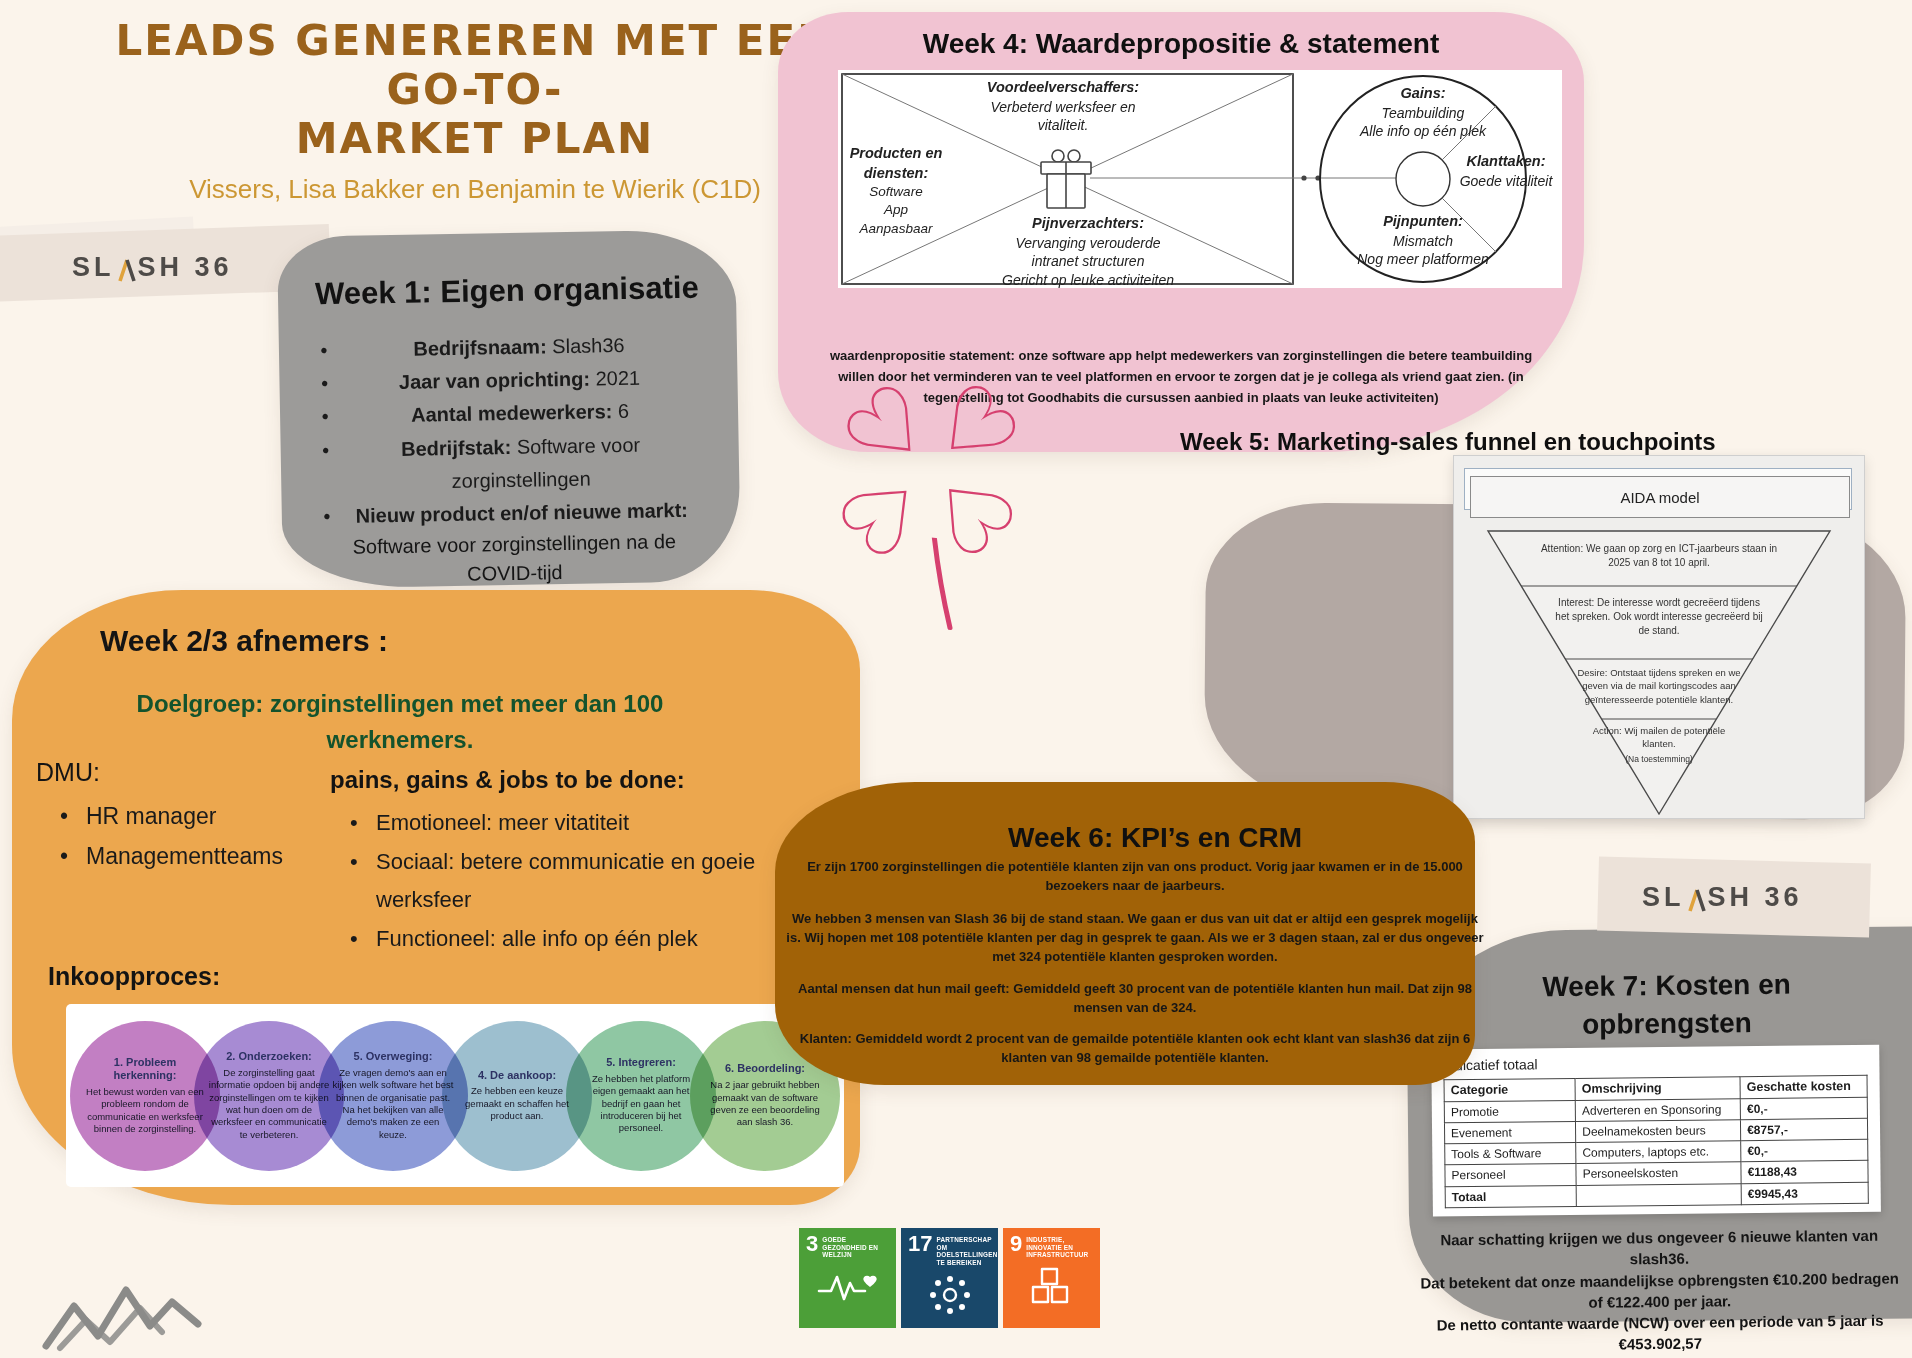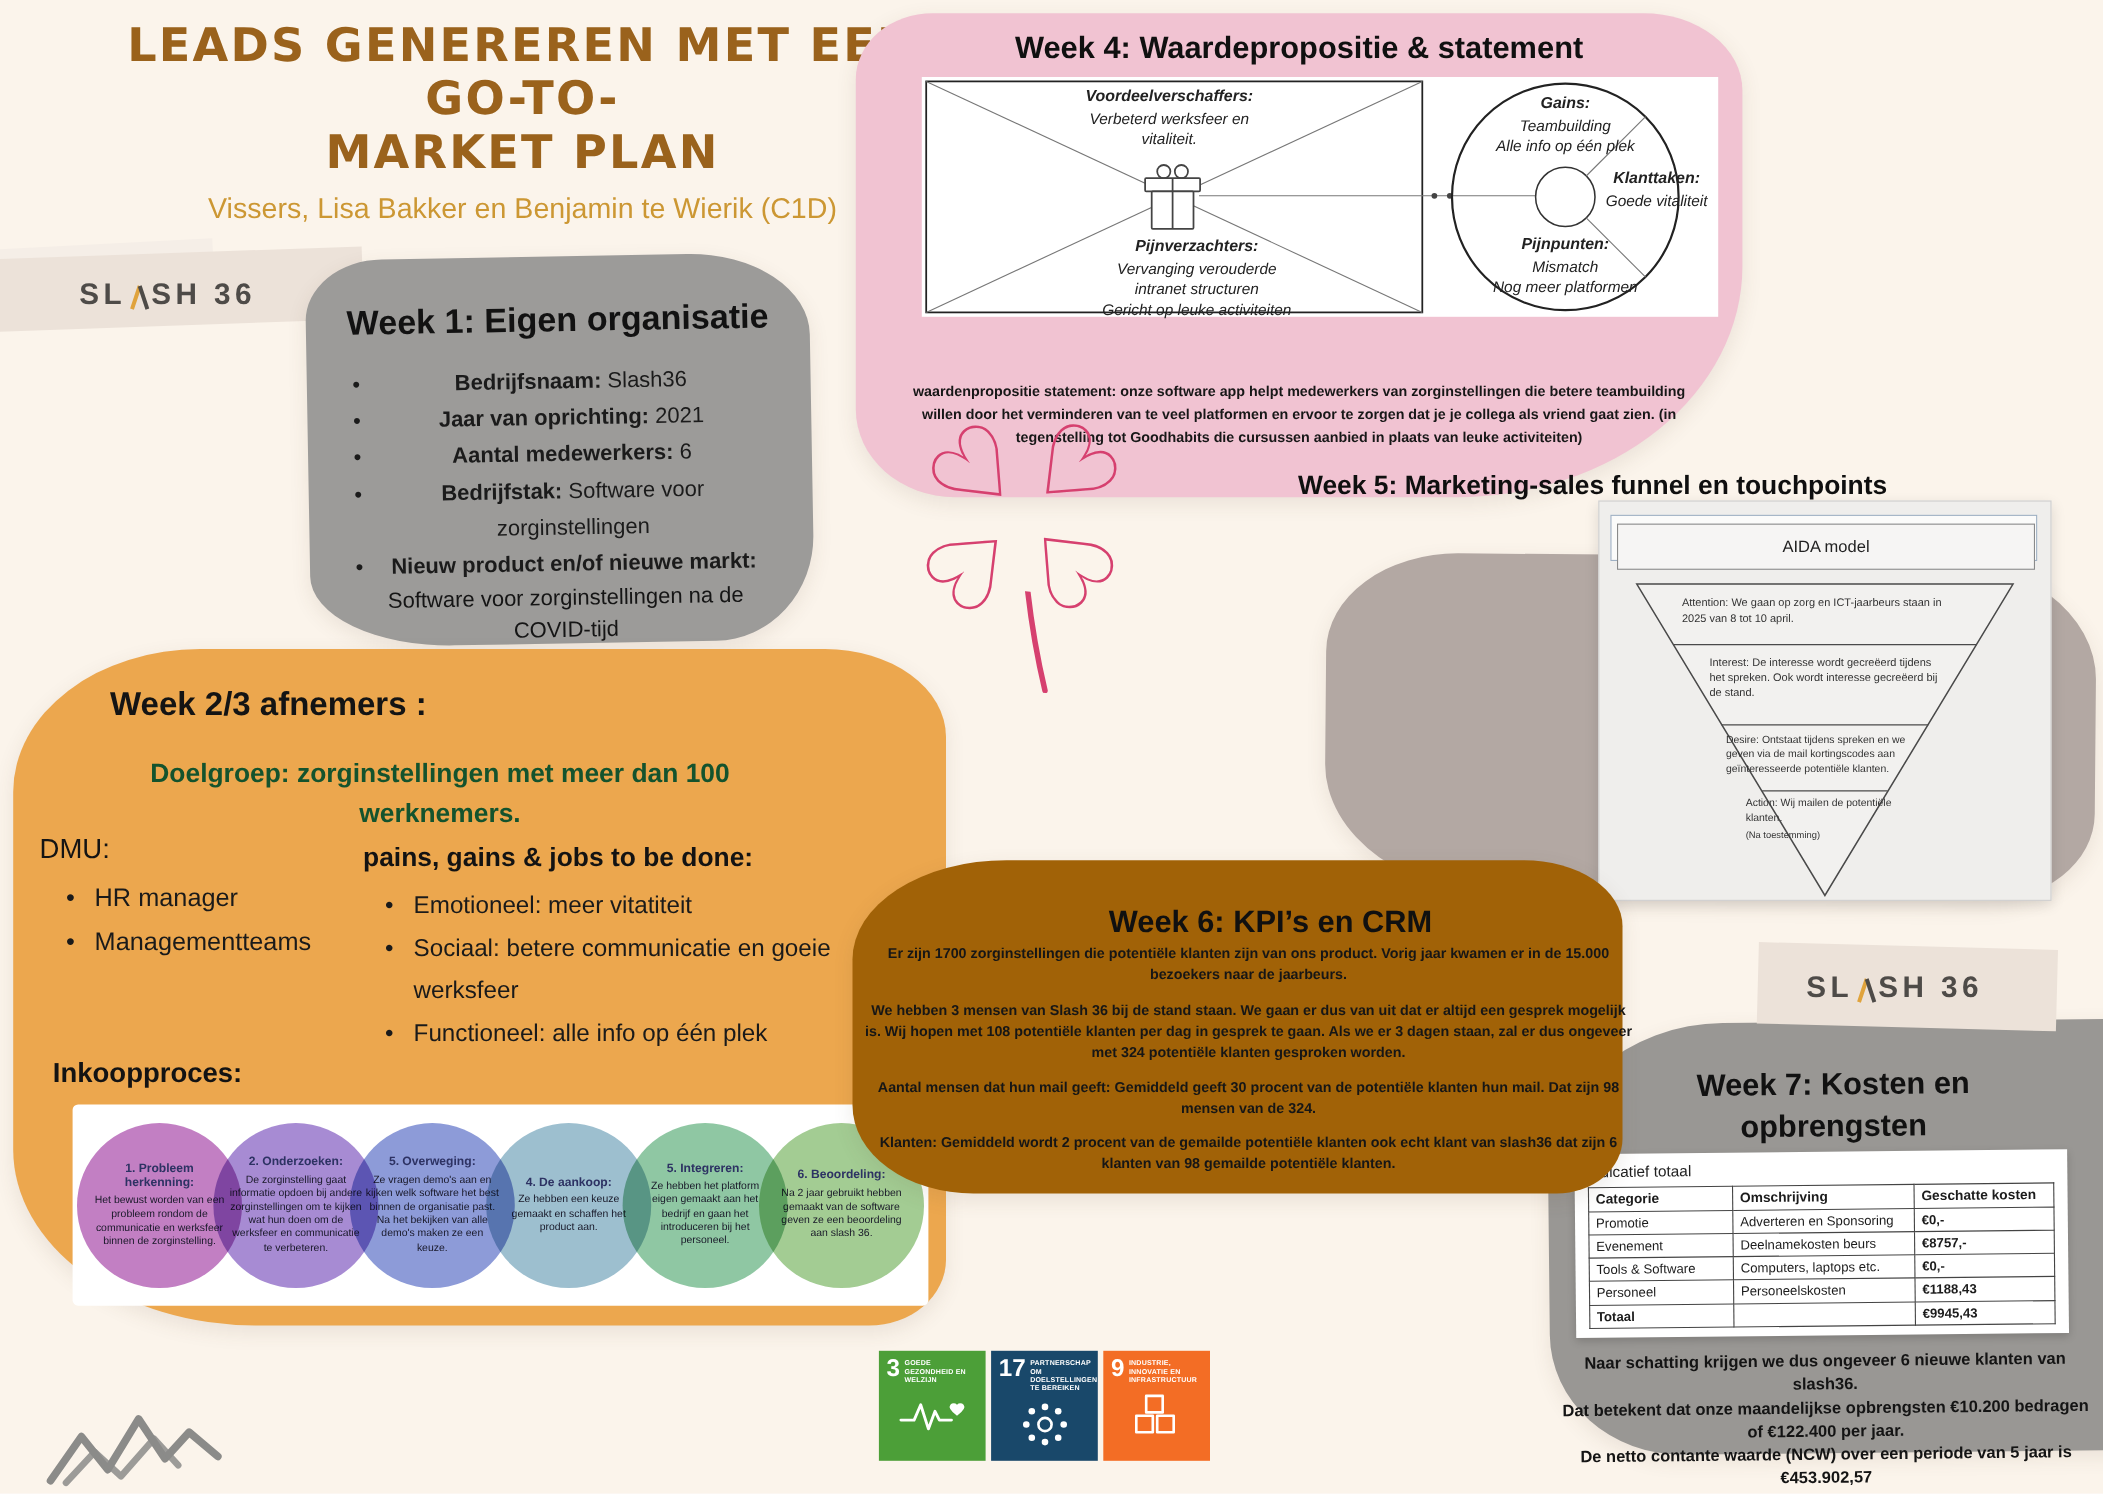--- a/index.html
+++ b/index.html
@@ -52,21 +52,21 @@
   .cv-label{position:absolute;font-size:14px;line-height:1.35;text-align:center;color:#222;}
   .cv-label b{font-size:14.5px;}
   .statement{font-size:13px;font-weight:700;line-height:1.6;text-align:center;color:#171717;}
   
   .w5-head{font-size:24px;font-weight:700;white-space:nowrap;color:#0f0f0f;}
   .taupe{background:#b3a8a3;border-radius:120px 150px 100px 170px / 90px 110px 80px 120px;transform:rotate(.5deg);}
   .aida{position:absolute;background:#efeeec;border:1px solid #cfcfcf;box-shadow:0 4px 12px rgba(0,0,0,.12);}
   .aida-stack{position:absolute;background:#fbfbfa;border:1px solid #9eb0c3;}
   .aida-head{position:absolute;background:#f6f5f4;border:1px solid #8a8a8a;font-size:15px;color:#222;
     display:flex;align-items:center;justify-content:center;}
-  .fun-txt{position:absolute;color:#333;line-height:1.4;}
+  .fun-txt{position:absolute;text-align:center;color:#333;line-height:1.4;}
   
   .clover{transform:rotate(6deg);}
   .petal{position:absolute;font-family:"DejaVu Sans",sans-serif;font-size:92px;color:#d6406f;line-height:1;}
   
   .w6{background:#eba84e;border-radius:140px 90px 60px 110px / 90px 60px 50px 80px;}
   .w6 h2{margin:0;font-size:28px;font-weight:700;text-align:center;color:#101010;}
   .w6 p{position:absolute;margin:0;font-size:13px;font-weight:700;line-height:1.45;text-align:center;color:#161616;}
   
   .w7{background:#999794;border-radius:160px 10px 10px 120px / 140px 10px 10px 110px;transform:rotate(-0.6deg);}
   .w7 h2{margin:0;font-size:28px;font-weight:700;text-align:center;color:#111;line-height:1.35;}
@@ -222,20 +222,27 @@
           <rect x="203" y="92" width="50" height="12" rx="1"></rect>
           <rect x="209" y="104" width="38" height="34" rx="1"></rect>
           <line x1="228" y1="92" x2="228" y2="138"></line>
         </g>
       </svg>
       <div class="cv-label" style="left:60px;top:8px;width:330px;">
         <b>Voordeelverschaffers:</b><br>
         <span>Verbeterd werksfeer en</span><br>
         <span>vitaliteit.</span>
       </div>
+      <div class="cv-label" style="left:0px;top:74px;width:116px;font-size:13.5px;">
+        <b>Producten en</b><br>
+        <b>diensten:</b><br>
+        <span>Software</span><br>
+        <span>App</span><br>
+        <span>Aanpasbaar</span>
+      </div>
       <div class="cv-label" style="left:100px;top:144px;width:300px;">
         <b>Pijnverzachters:</b><br>
         <span>Vervanging verouderde</span><br>
         <span>intranet structuren</span><br>
         <span>Gericht op leuke activiteiten</span>
       </div>
       <div class="cv-label" style="left:465px;top:14px;width:240px;">
         <b>Gains:</b><br>
         <span>Teambuilding</span><br>
         <span>Alle info op één plek</span>

